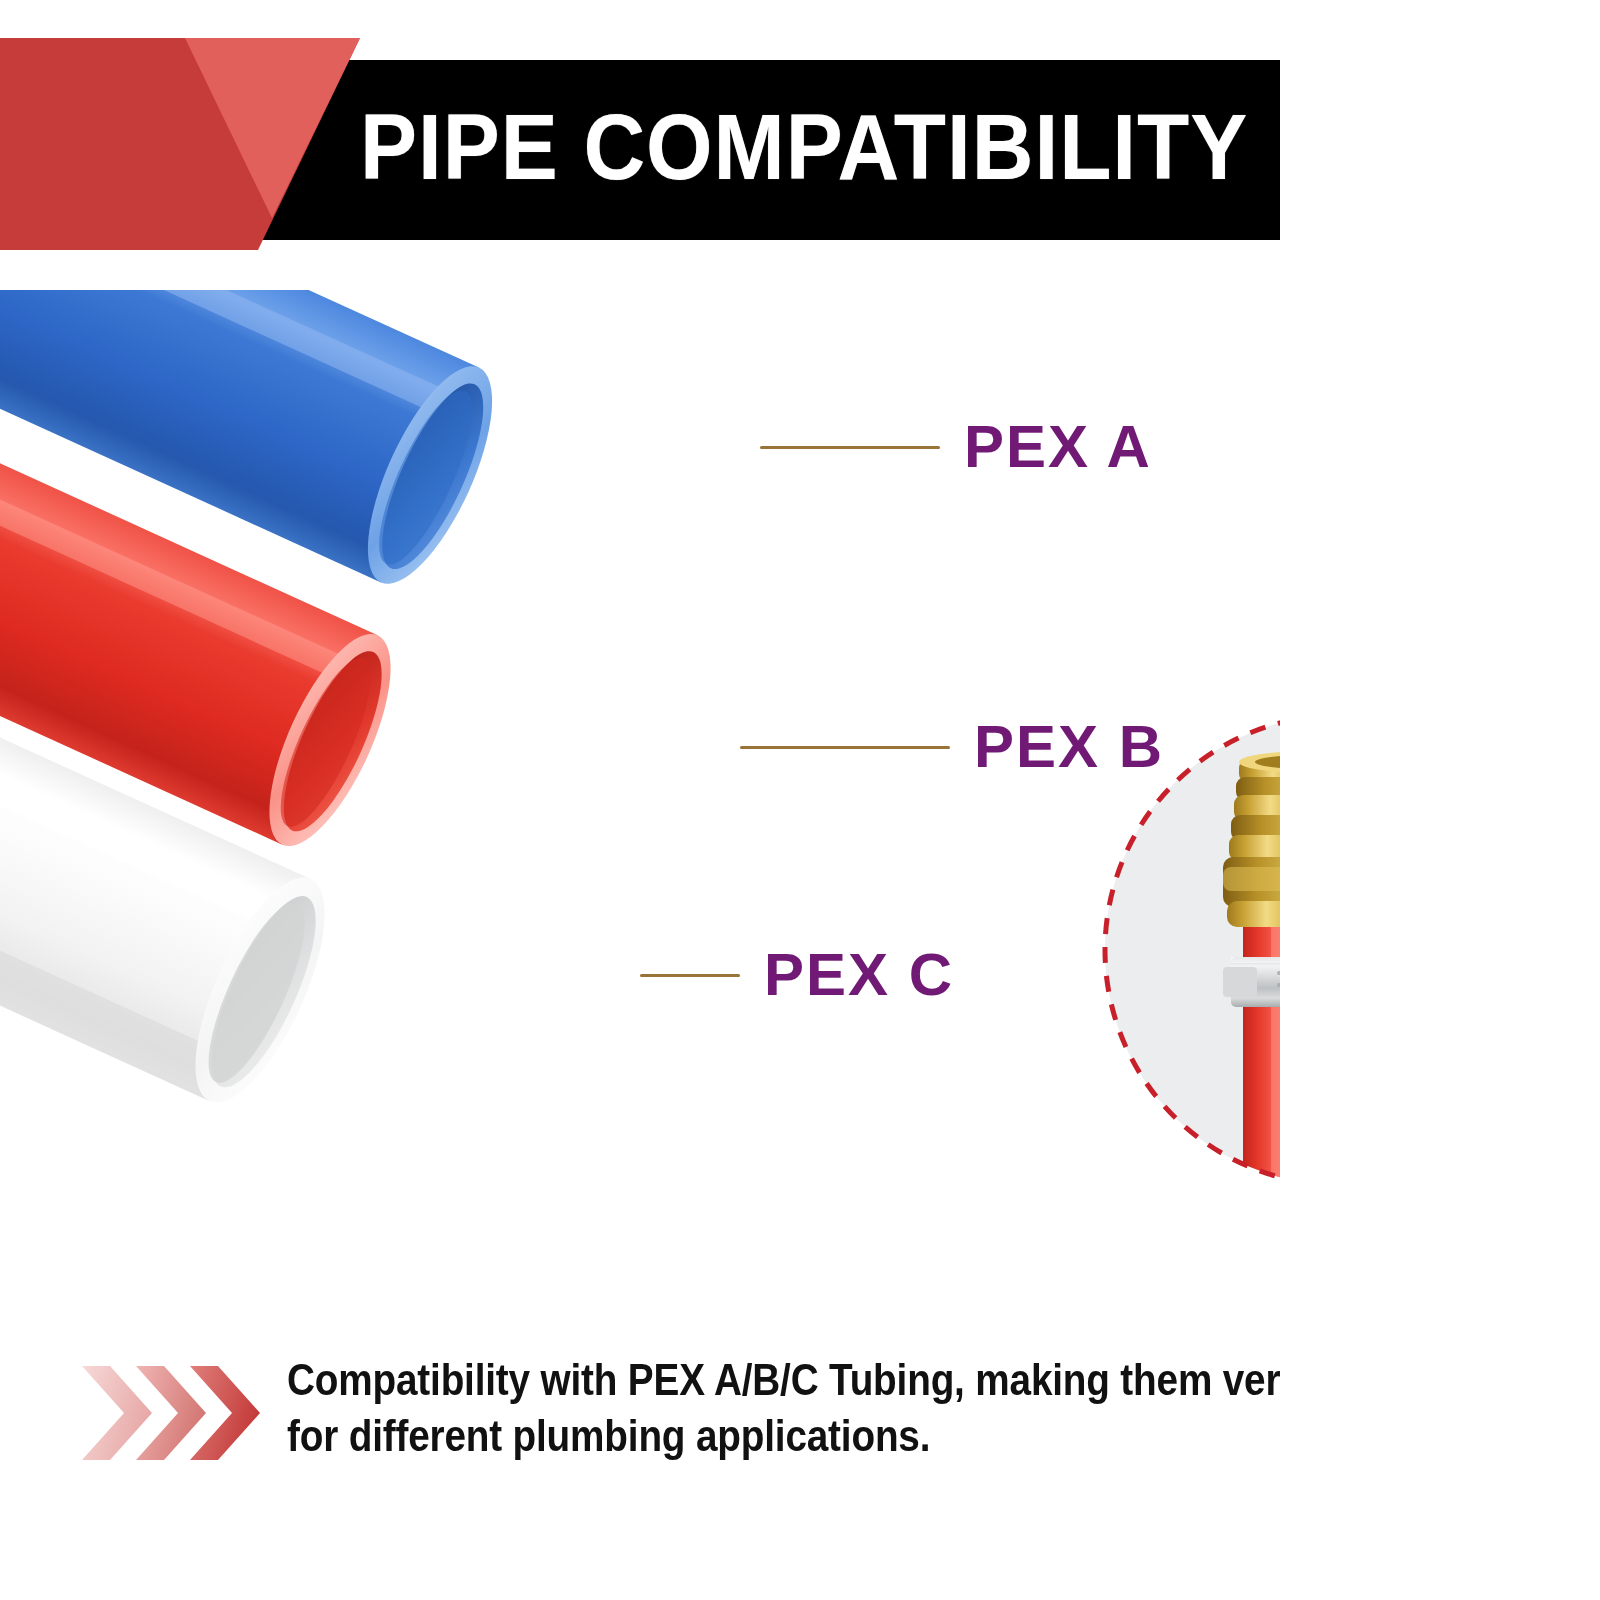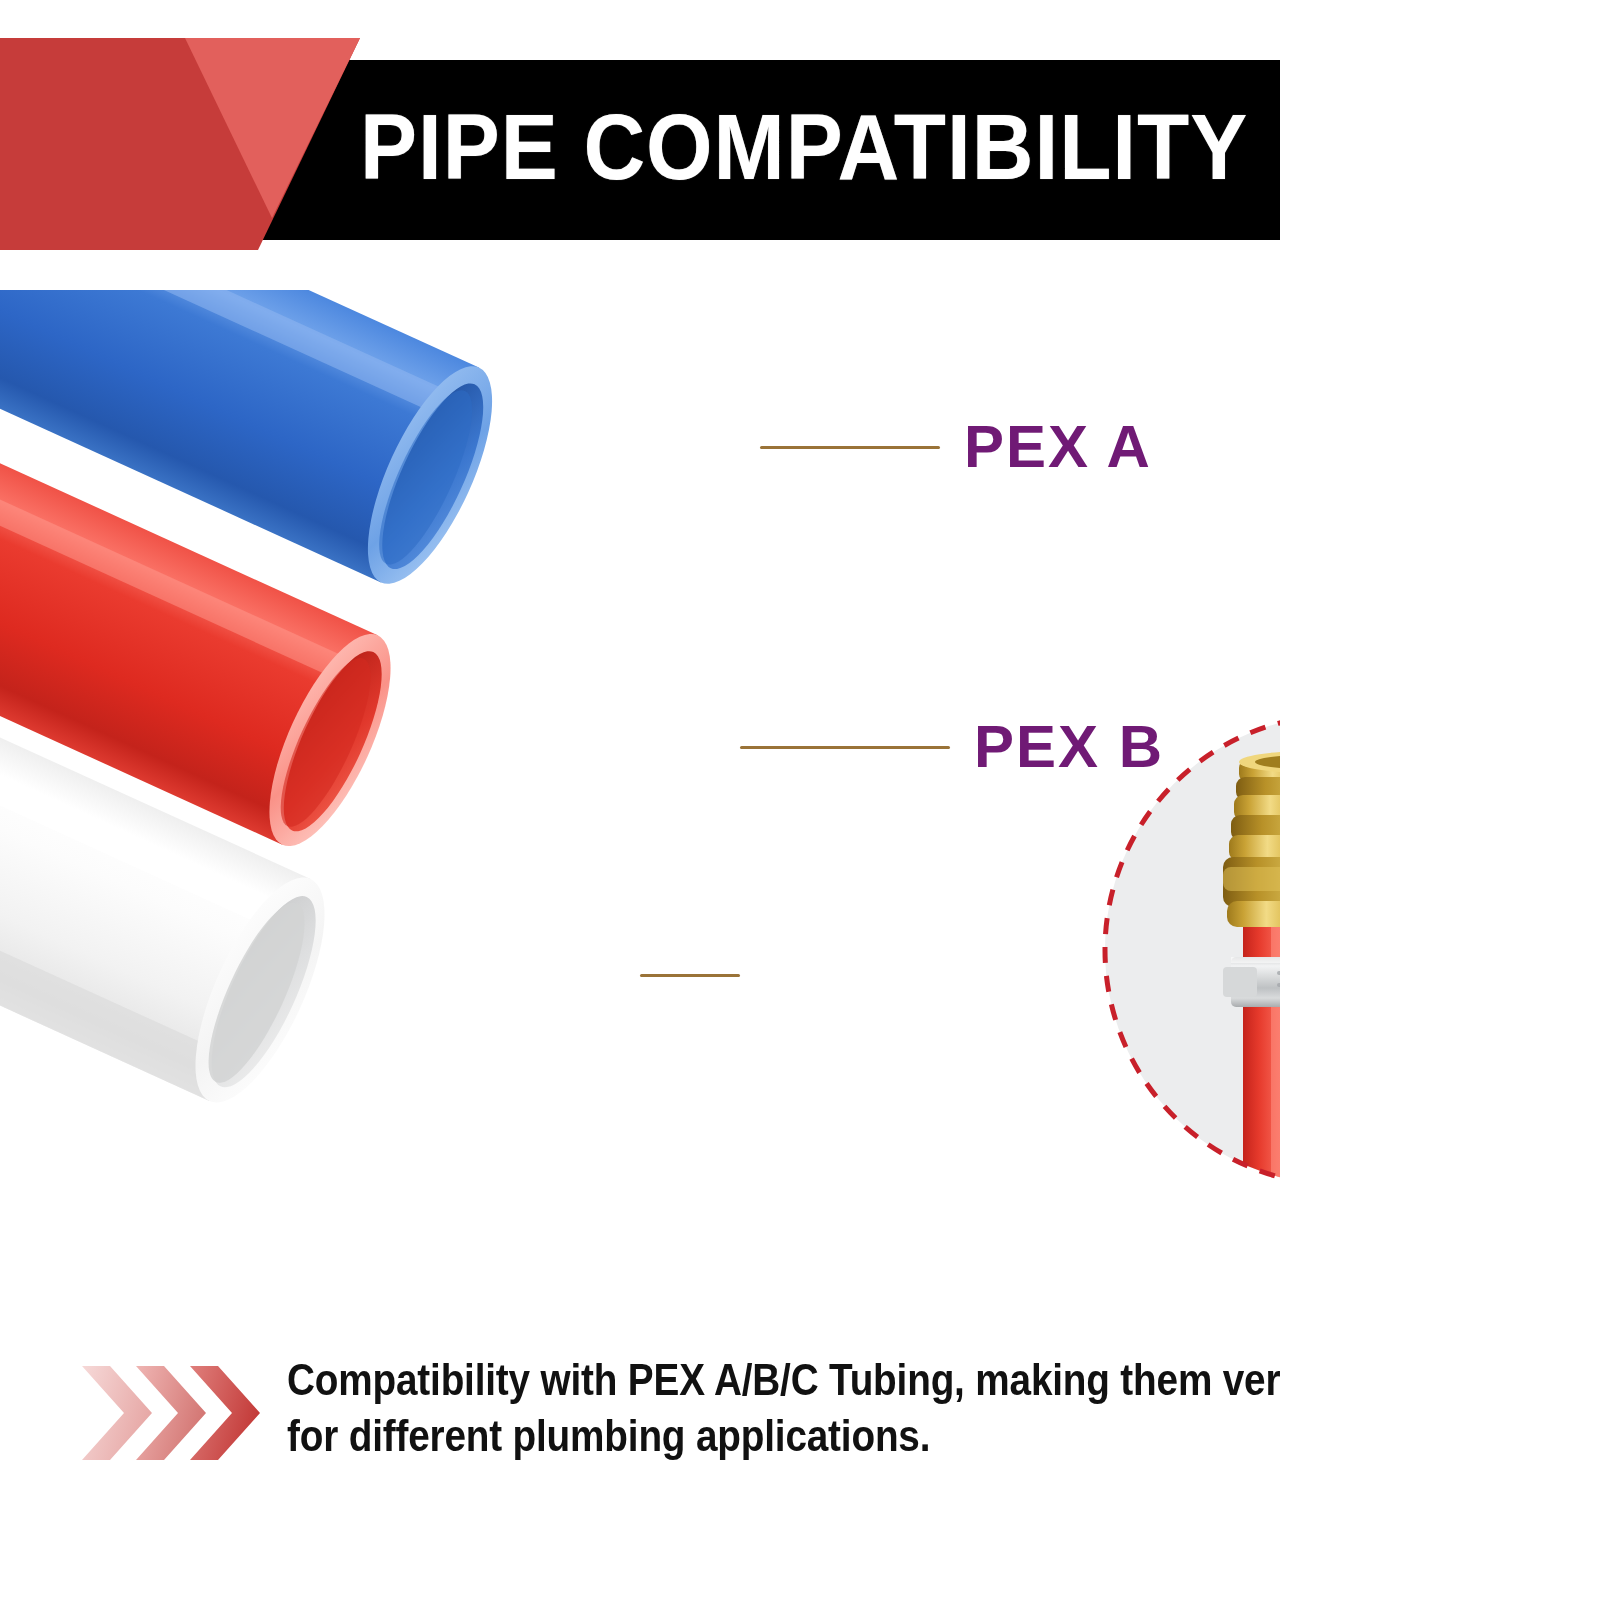--- a/index.html
+++ b/index.html
@@ -238,20 +238,21 @@
     <div class="clabel">PEX A</div>
   </div>
 
   <div class="callout" id="callout-b">
     <div class="leader"></div>
     <div class="clabel">PEX B</div>
   </div>
 
   <div class="callout" id="callout-c">
     <div class="leader"></div>
+    <div class="clabel">PEX C</div>
   </div>
 
   <svg class="inset" width="490" height="490" viewBox="0 0 490 490">
     <defs>
       <clipPath id="insetClip">
         <circle cx="245" cy="245" r="235"></circle>
       </clipPath>
 
       <linearGradient id="brassMain" x1="0" y1="0" x2="1" y2="0">
         <stop offset="0%" stop-color="#9E7A1C"></stop>

